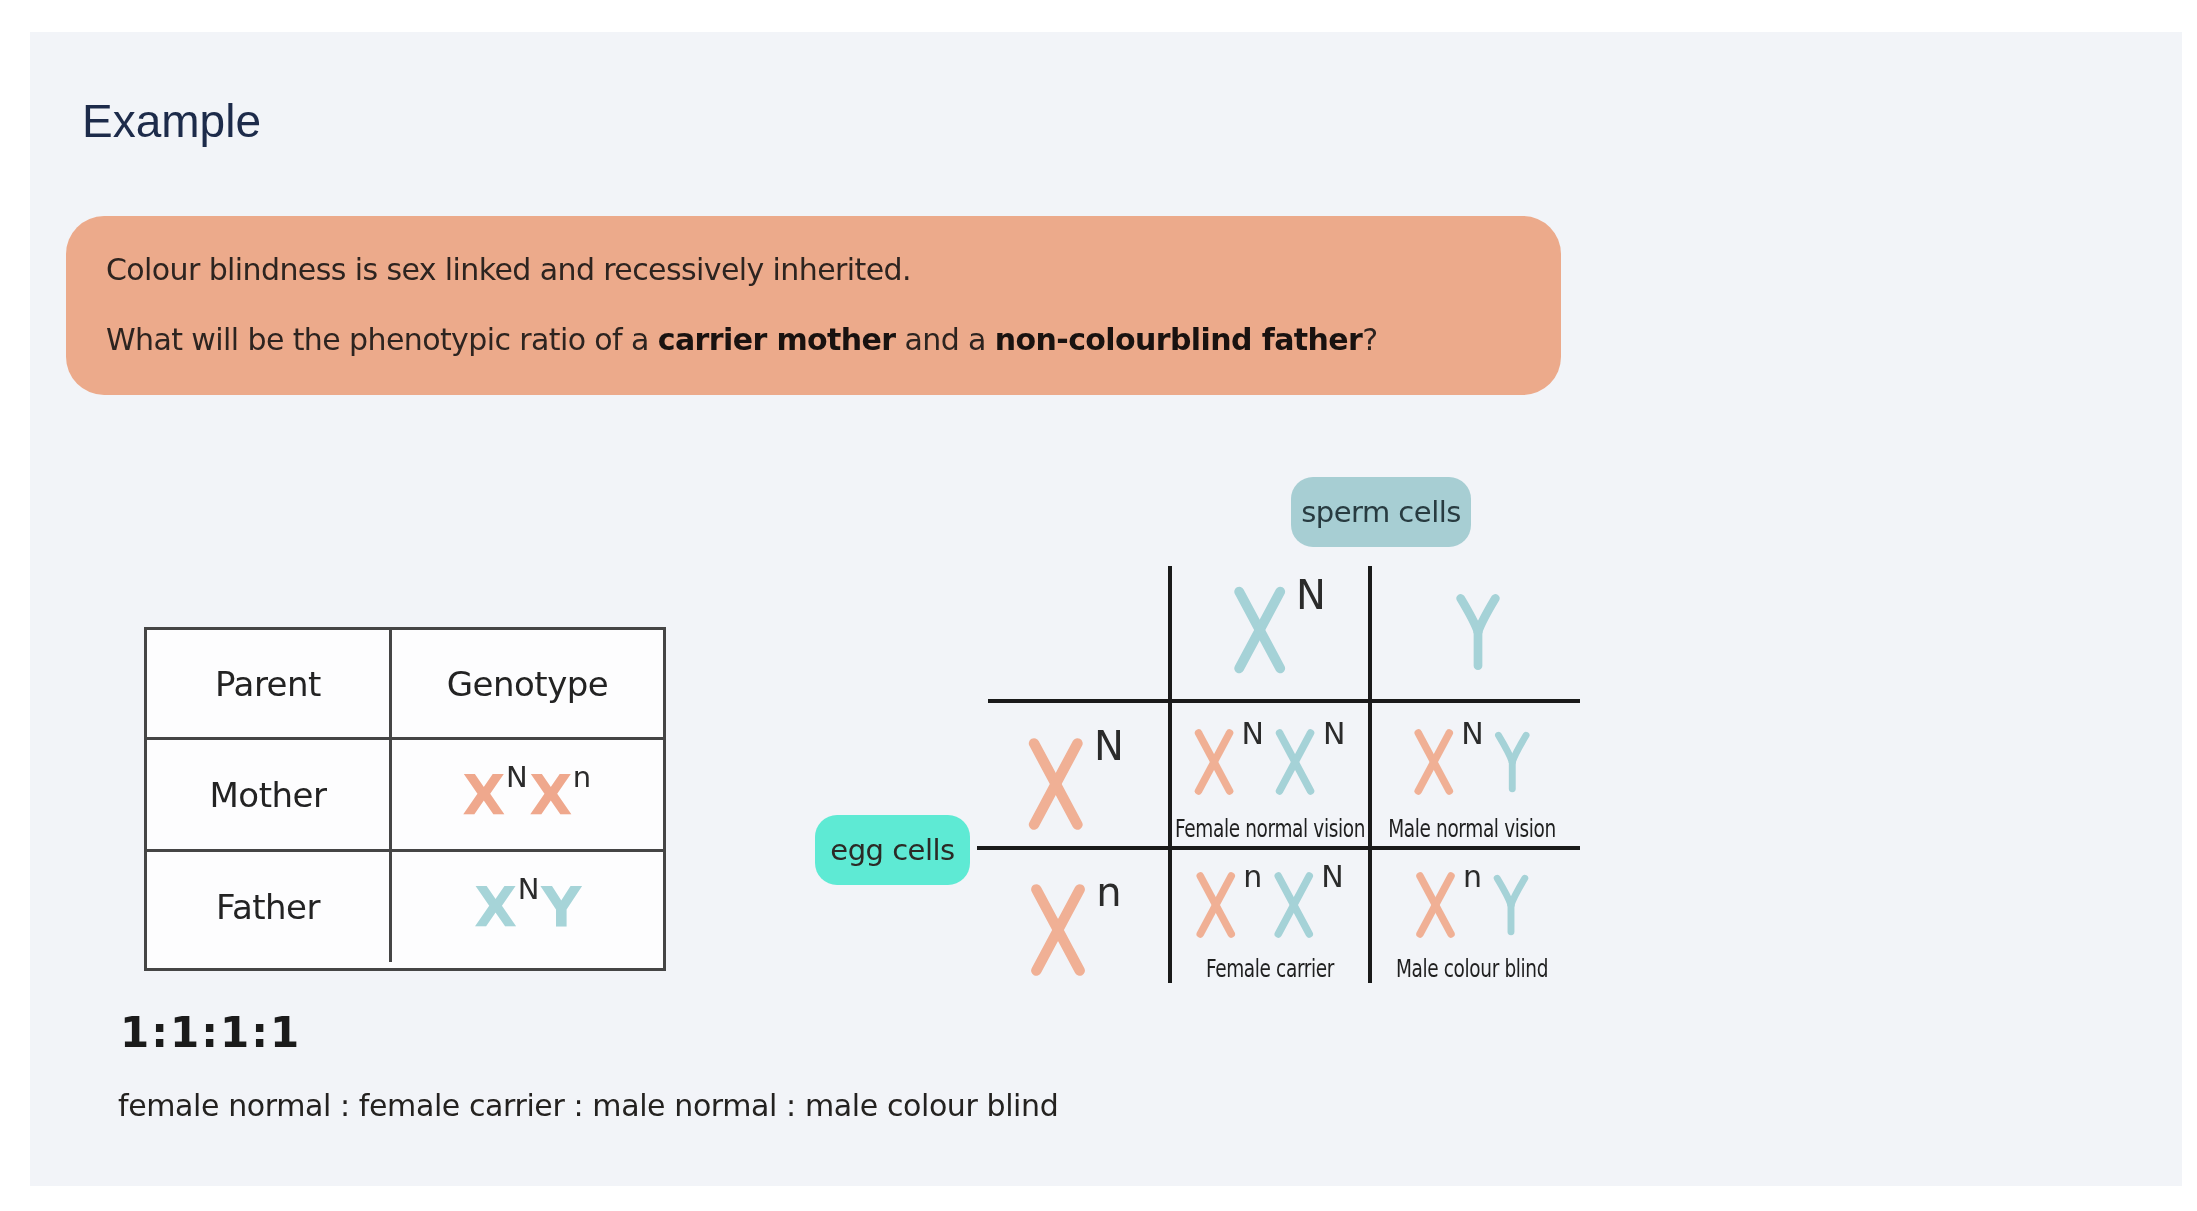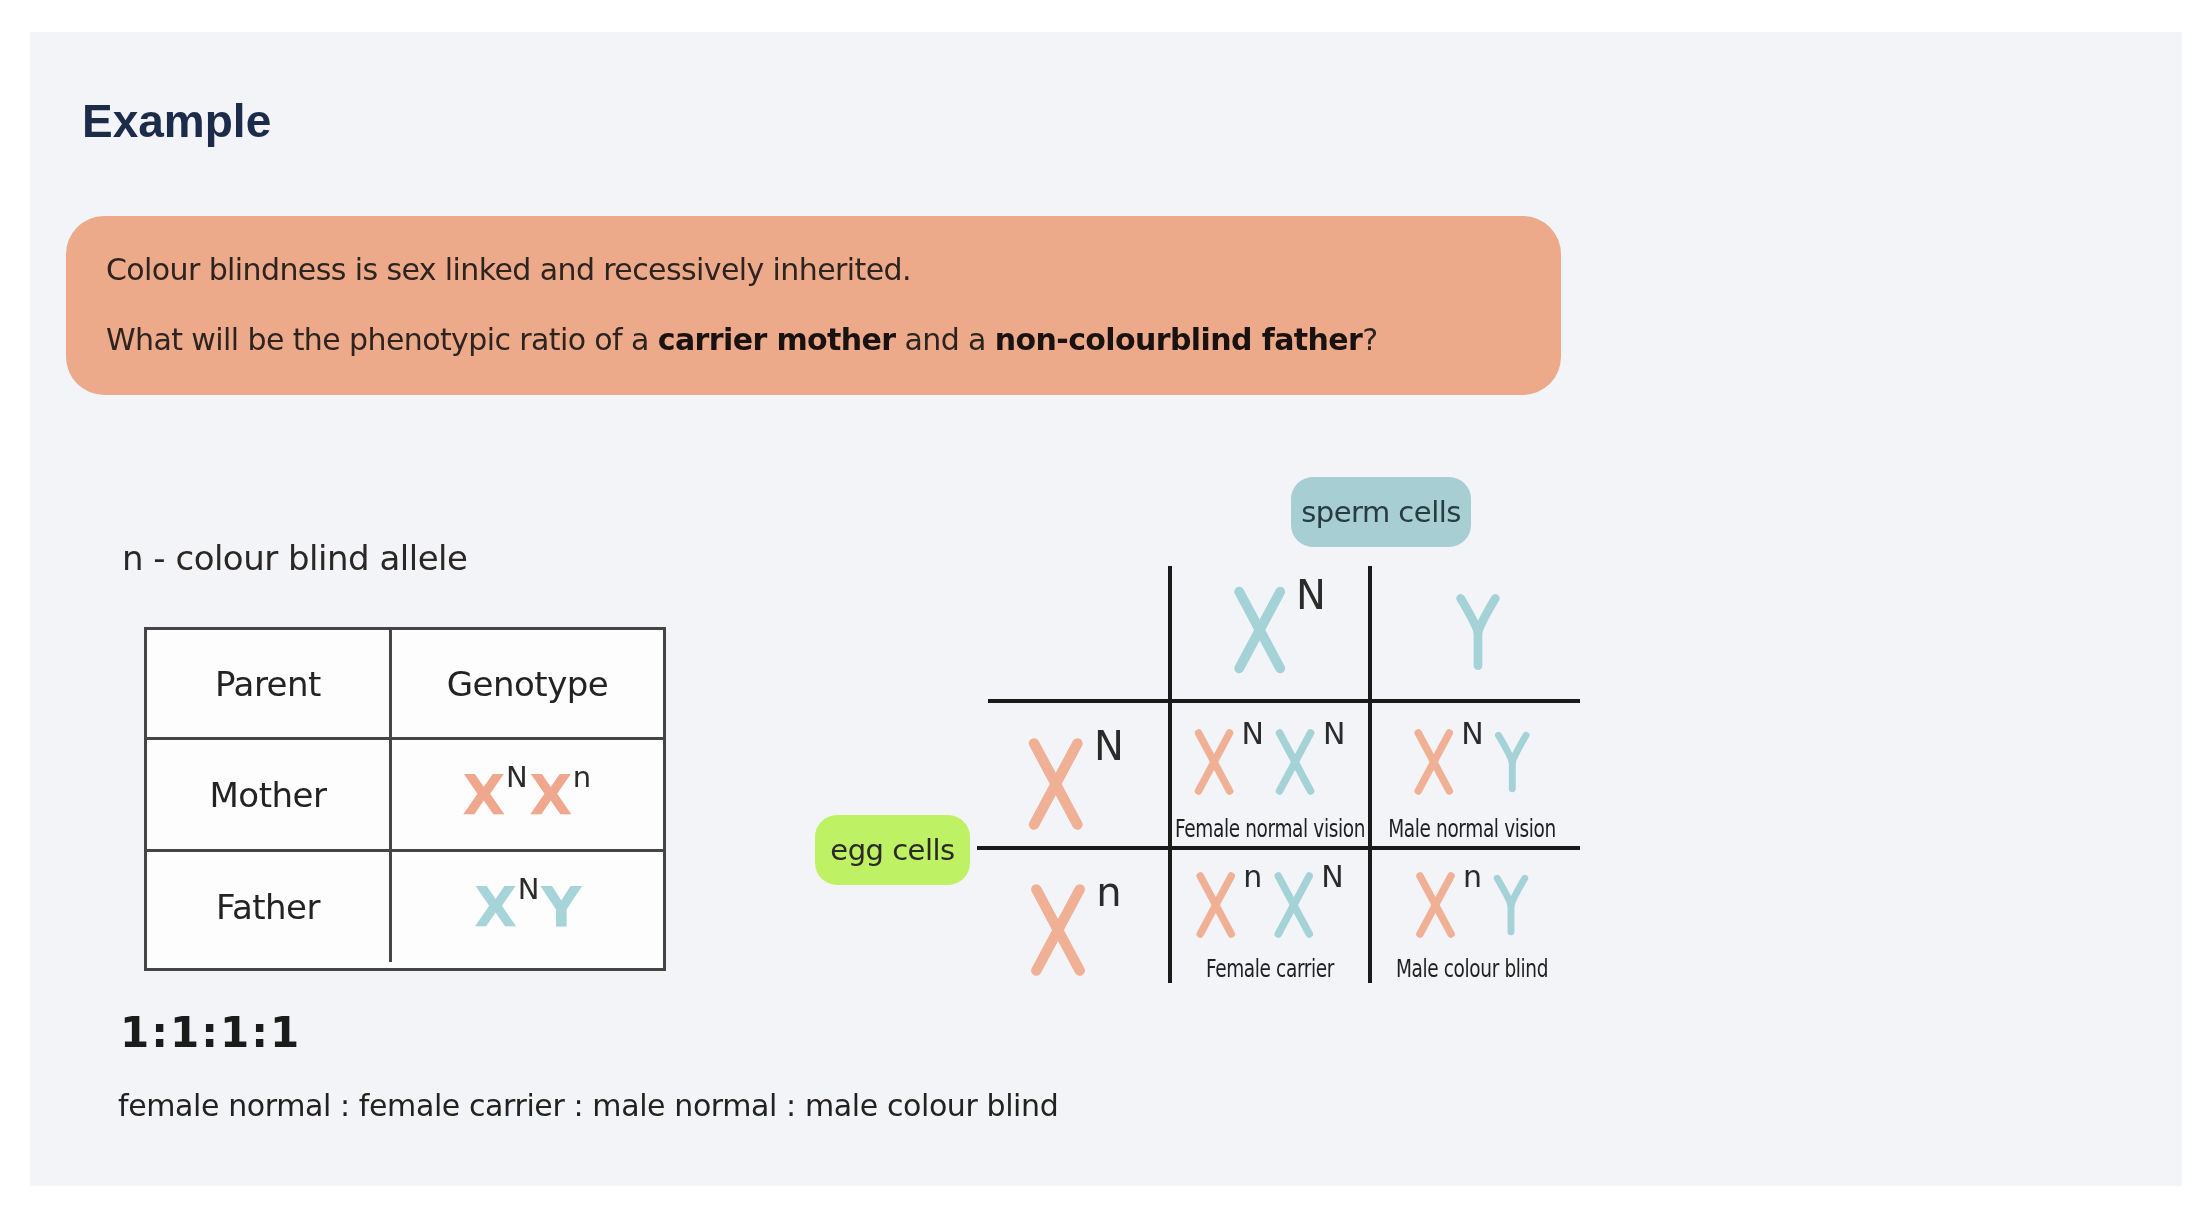--- a/index.html
+++ b/index.html
@@ -1,21 +1,21 @@
 <!DOCTYPE html>
 <html><head>
 <meta charset="utf-8">
 <style>
   html,body{margin:0;padding:0;background:#ffffff;}
   #canvas{position:relative;width:2197px;height:1211px;background:#ffffff;overflow:hidden;
           font-family:"DejaVu Sans",sans-serif;color:#262220;}
   #panel{position:absolute;left:30px;top:32px;width:2152px;height:1154px;background:#f2f4f8;}
   .abs{position:absolute;}
   
-  .heading{font-family:"Liberation Sans",sans-serif;font-weight:700;font-size:46px;color:#1d2b4a;}
+  .heading{font-family:"Liberation Sans",sans-serif;font-weight:400;font-size:46px;color:#1d2b4a;}
   
   .qbox{background:#ecaa8b;border-radius:38px;}
   .qtext{font-size:30px;letter-spacing:-0.6px;color:#2d2420;white-space:nowrap;}
   .qtext b{font-weight:700;color:#191210;}
   
   .hand{color:#2b2724;letter-spacing:-0.5px;}
   
   .ptable{display:grid;grid-template-columns:245px 1fr;grid-template-rows:110px 112px 110px;
           border:3px solid #454545;background:#fdfdfe;}
   .ptable .cell{display:flex;align-items:center;justify-content:center;font-size:34px;color:#232323;
@@ -24,21 +24,21 @@
   .ptable .cell.last-row{border-bottom:none;}
   .geno{display:inline-flex;align-items:flex-start;line-height:1;}
   .geno .big{font-size:56px;font-weight:700;line-height:1;}
   .geno .sup{font-size:29px;color:#2b2b2b;margin:-4px 2px 0 1px;line-height:1;}
   .salmon-text{color:#efa88d;}
   .blue-text{color:#a6d4d8;}
   
   .tag{border-radius:22px;display:flex;align-items:center;justify-content:center;
        font-size:29px;letter-spacing:-0.5px;color:#2b2a26;white-space:nowrap;}
   .tag.teal{background:#a7ced3;color:#283b40;}
-  .tag.salmon{background:#bef264;}
+  .tag.salmon{background:#5eead4;}
   .gline{background:#1a1a1a;}
   .chrom{display:block;}
   .chrom.salmon{color:#f0b095;}
   .chrom.blue{color:#a5d2d7;}
   .pair{display:flex;align-items:flex-start;transform:translateX(-50%);}
   .pair .sup{font-size:30px;color:#2b2b2b;line-height:1;margin:-6px 6px 0 3px;}
   .pair .sup.lg{font-size:40px;margin:-8px 8px 0 4px;}
   .cell-label{transform:translateX(-50%) scaleX(0.74);transform-origin:center;white-space:nowrap;
               font-size:25px;color:#1f1f1f;letter-spacing:-0.5px;}
   
@@ -67,21 +67,20 @@
 
     <div class="abs heading" style="left:52px;top:62px;">Example</div>
 
     <div class="abs qbox" style="left:36px;top:184px;width:1495px;height:179px;">
       <div class="abs qtext" style="left:40px;top:36px;">Colour blindness is sex linked and recessively inherited.</div>
       <div class="abs qtext" style="left:40px;top:106px;">
         <span>What will be the phenotypic ratio of a </span><b>carrier mother</b><span> and a </span><b>non-colourblind father</b><span>?</span>
       </div>
     </div>
 
-    <div class="abs hand" style="left:92px;top:506px;font-size:34px;">n - colour blind allele</div>
 
     <div class="abs ptable" style="left:91px;top:595px;width:516px;height:338px;margin-left:23px;">
       <div class="cell">Parent</div>
       <div class="cell last-col">Genotype</div>
 
       <div class="cell">Mother</div>
       <div class="cell last-col">
         <span class="geno salmon-text">
           <span class="big">X</span>
           <span class="sup">N</span>

